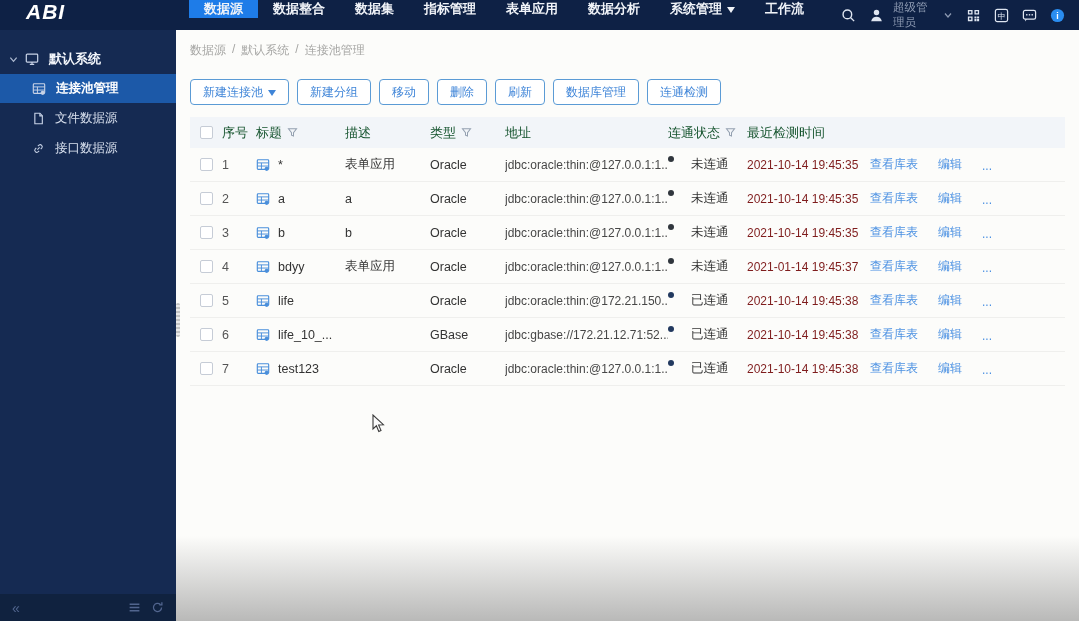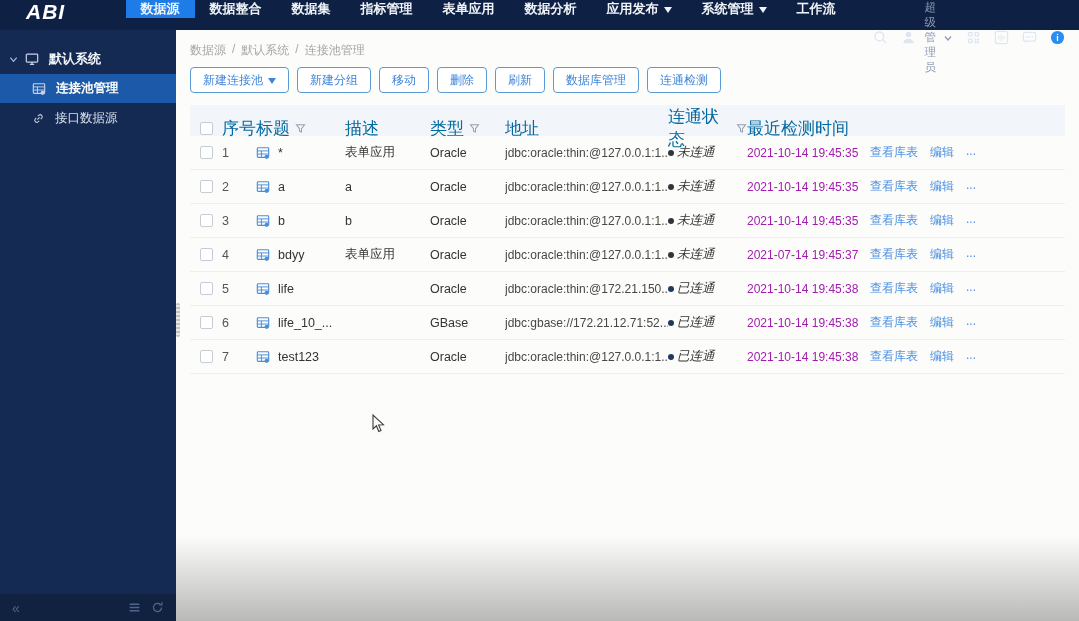--- a/index.html
+++ b/index.html
@@ -39,42 +39,42 @@
     background:#10223f; display:flex; align-items:center; padding:0 12px; color:#51658e; }
   .sf-left { font-size:14px; letter-spacing:-1px; cursor:pointer; }
   .sf-right { margin-left:auto; display:flex; gap:10px; align-items:center; }
   .sf-right span { display:inline-flex; cursor:pointer; }
   .side-scroll-thumb { position:absolute; left:176px; top:303px; width:4px; height:34px; z-index:6;
     background:repeating-linear-gradient(#c2c2c2 0 2px, #e9e9e9 2px 4px); border-radius:2px; }
   
   .content { position:absolute; top:30px; left:176px; right:0; bottom:0; padding:0 14px; }
   .breadcrumb { margin-top:12px; font-size:12px; color:#a6a6a4; display:flex; gap:6px; }
   .breadcrumb .bc-item { cursor:pointer; }
-  .toolbar { margin-top:8px; display:flex; gap:8px; }
+  .toolbar { margin-top:20px; display:flex; gap:8px; }
   .btn { height:26px; padding:0 12px; background:#fff; border:1px solid var(--btn-border);
     border-radius:4px; color:#3f85d8; font-size:12px; display:flex; align-items:center; gap:5px; cursor:pointer; }
   
   .table { margin-top:12px; }
   .trow { display:grid; grid-template-columns:22px 34px 89px 85px 75px 163px 79px 123px 1fr;
     padding-left:10px; align-items:center; }
-  .thead { background:#f2f5f9; height:31px; color:#0369a1; font-size:17px; }
+  .thead { background:#f2f5f9; height:31px; color:#14532d; font-size:13px; }
   .thead .hcell { display:flex; align-items:center; gap:5px; }
   .funnel { color:#94a0b0; display:inline-flex; cursor:pointer; }
   .tbody .trow { height:34px; border-bottom:1px solid #efefed; background:transparent; font-size:12.5px; color:#333; }
   .cb { width:13px; height:13px; border:1px solid #c6ccd6; border-radius:2px; background:#fff; cursor:pointer; }
   .title-cell { display:flex; align-items:center; gap:8px; }
   .title-cell .ticon { display:inline-flex; color:#4a8fdb; }
   .num-cell { color:#555; }
   .addr-cell { font-size:12px; color:#474747; white-space:nowrap; overflow:hidden; }
-  .status-cell { display:flex; align-items:center; gap:3px;font-style:italic; }
+  .status-cell { display:flex; gap:17px; }
   .dot { width:6px; height:6px; border-radius:50%; }
   .dot.disconnected { background:#30363d; }
   .dot.connected { background:#22395f; }
-  .time-cell { color:#a21caf; font-size:12px; }
-  .actions-cell { display:flex; gap:12px; }
+  .time-cell { color:#7f1d1d; font-size:12px; }
+  .actions-cell { display:flex; gap:20px;align-items:flex-end; }
   .actions-cell .lnk { color:var(--link); font-size:12px; cursor:pointer; white-space:nowrap; }
   .bottom-fade { position:absolute; left:176px; right:0; bottom:0; height:85px; pointer-events:none;
     background:linear-gradient(to bottom, rgba(140,140,140,0) 0%, rgba(130,130,130,.55) 100%); z-index:3; }
   .cursor { position:absolute; left:372px; top:414px; z-index:9; pointer-events:none; }
 </style>
 </head>
 <body style="--topbar-bg: #0e2145; --active-tab: #1e7ce8; --sidebar-bg: #152a52; --sidebar-sel: #1c59a8; --link: #4a90e2; --btn-border: #5b9bd5;">
 
 <div class="topbar">
   <div class="logo">ABI</div>
@@ -91,28 +91,20 @@
       <div class="tab">
         <span>指标管理</span>
       </div>
       <div class="tab">
         <span>表单应用</span>
       </div>
       <div class="tab">
         <span>数据分析</span>
       </div>
       <div class="tab">
-        <span>应用发布</span>
-        <span class="caret">
-          <svg width="8" height="6" viewBox="0 0 8 6">
-            <path d="M0 0h8L4 6z" fill="currentColor"></path>
-          </svg>
-        </span>
-      </div>
-      <div class="tab">
         <span>系统管理</span>
         <span class="caret">
           <svg width="8" height="6" viewBox="0 0 8 6">
             <path d="M0 0h8L4 6z" fill="currentColor"></path>
           </svg>
         </span>
       </div>
       <div class="tab">
         <span>工作流</span>
       </div>
@@ -183,20 +175,29 @@
       </div>
       <div class="tree-item lv1 selected">
         <span class="ticon">
           <svg width="14" height="14" viewBox="0 0 16 16" fill="none">
             <rect x="1.5" y="2" width="13" height="11" rx="1" stroke="currentColor" stroke-width="1.3"></rect>
             <path d="M1.5 5.6h13M6.2 5.6v7.4M1.5 9.2h13" stroke="currentColor" stroke-width="1.1"></path>
             <circle cx="12.2" cy="12.4" r="2.4" fill="currentColor"></circle>
           </svg>
         </span>
         <span class="label">连接池管理</span>
+      </div>
+      <div class="tree-item lv1">
+        <span class="ticon">
+          <svg width="13" height="13" viewBox="0 0 16 16" fill="none">
+            <path d="M3.5 1.5h6.2l3 3v10H3.5z" stroke="currentColor" stroke-width="1.4"></path>
+            <path d="M9.7 1.5v3.2h3" stroke="currentColor" stroke-width="1.4"></path>
+          </svg>
+        </span>
+        <span class="label">文件数据源</span>
       </div>
       <div class="tree-item lv1">
         <span class="ticon">
           <svg width="13" height="13" viewBox="0 0 16 16" fill="none">
             <path d="M6.6 9.4l2.8-2.8" stroke="currentColor" stroke-width="1.3"></path>
             <path d="M5.3 7.3L3.9 8.7a2.5 2.5 0 0 0 3.5 3.5l1.4-1.4" stroke="currentColor" stroke-width="1.3"></path>
             <path d="M10.7 8.7l1.4-1.4a2.5 2.5 0 0 0-3.5-3.5L7.2 5.2" stroke="currentColor" stroke-width="1.3"></path>
           </svg>
         </span>
         <span class="label">接口数据源</span>
@@ -400,21 +401,21 @@
             </span>
             <span>bdyy</span>
           </div>
           <div>表单应用</div>
           <div>Oracle</div>
           <div class="addr-cell">jdbc:oracle:thin:@127.0.0.1:1...</div>
           <div class="status-cell">
             <span class="dot disconnected"></span>
             <span>未连通</span>
           </div>
-          <div class="time-cell">2021-07-14 19:45:37</div>
+          <div class="time-cell">2021-01-14 19:45:37</div>
           <div class="actions-cell">
             <span class="lnk">查看库表</span>
             <span class="lnk">编辑</span>
             <span class="lnk">...</span>
           </div>
         </div>
         <div class="trow">
           <div>
             <div class="cb"></div>
           </div>

